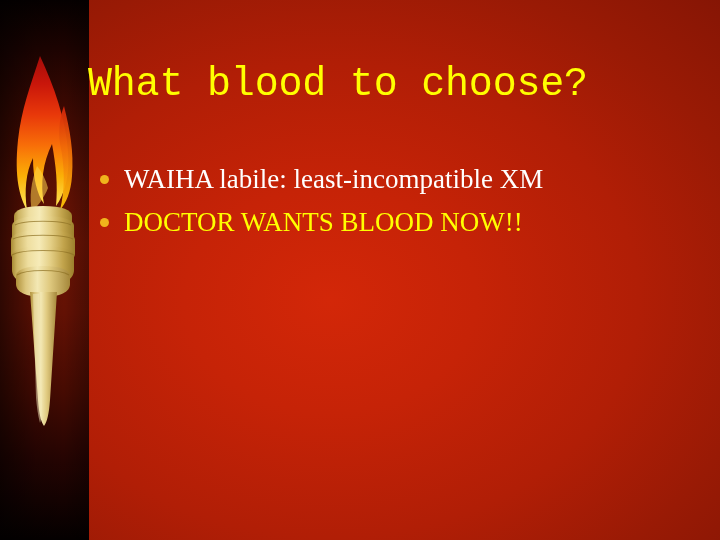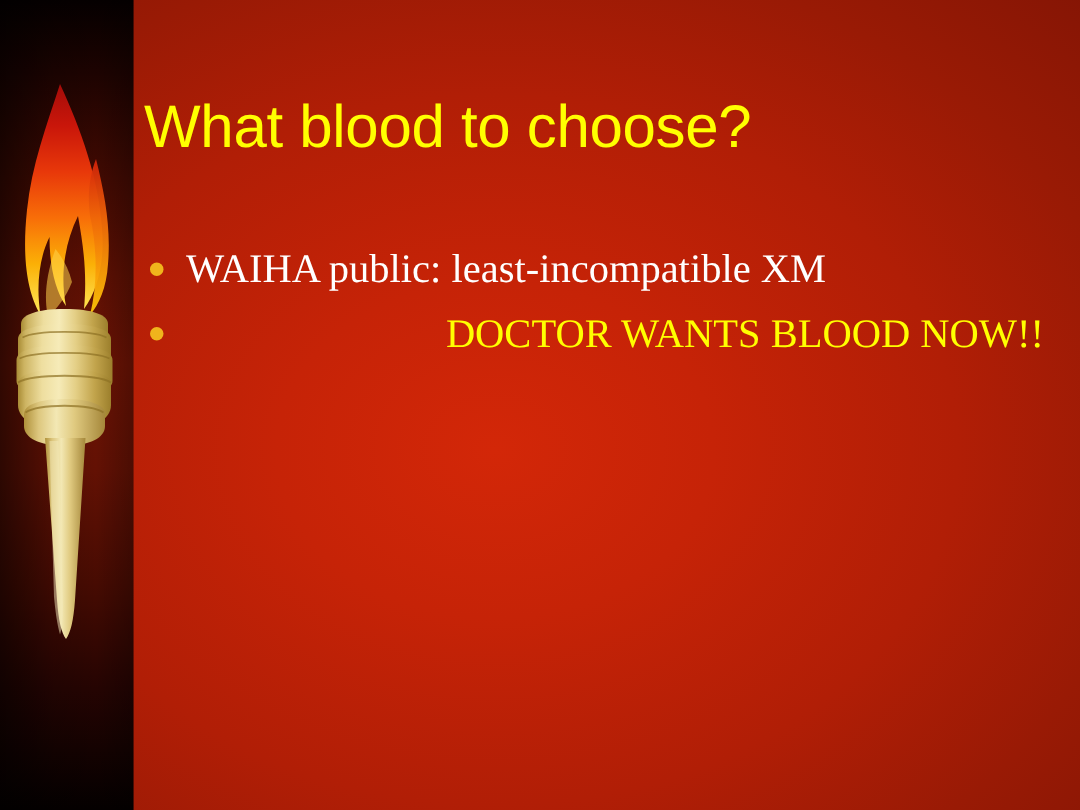--- a/index.html
+++ b/index.html
@@ -63,24 +63,24 @@
     left: 0;
     top: 48px;
     width: 92px;
     height: 390px;
   }
   .torch svg { display: block; }
 
   
   .title {
     position: absolute;
-    left: 96px;
+    left: 88px;
     top: 62px;
     width: 600px;
-    font-family: Liberation Sans, sans-serif;
+    font-family: Liberation Mono, monospace;
     font-size: 40px;
     line-height: 46px;
     color: #ffff00;
     letter-spacing: -0.2px;
     white-space: nowrap;
   }
 
   
   .body {
     position: absolute;
@@ -103,21 +103,21 @@
     left: 4px;
     top: 13px;
     width: 9px;
     height: 9px;
     border-radius: 50%;
     background: #f0b41c;
   }
   .bullet-text {
     display: block;
   }
-  .bullet-row.accent .bullet-text { color: #ffff00; text-align: right; }
+  .bullet-row.accent .bullet-text { color: #ffff00; }
 </style>
 </head>
 <body>
 
 <div class="slide">
 
   <div class="bg-main"></div>
   <div class="bg-leftband"></div>
 
   <div class="torch">
@@ -219,21 +219,21 @@
       <path d="M33 246 L 39 246 L 42 356 C 42 366, 41 372, 40 375 C 38 368, 37 360, 36 350 Z" fill="#f4e9ba" opacity="0.5"></path>
     </svg>
   </div>
 
   <div class="title">What blood to choose?</div>
 
   <div class="body">
 
     <div class="bullet-row">
       <span class="bullet-dot"></span>
-      <span class="bullet-text">WAIHA public:  least-incompatible XM</span>
+      <span class="bullet-text">WAIHA labile:  least-incompatible XM</span>
     </div>
 
 
 
     <div class="bullet-row accent">
       <span class="bullet-dot"></span>
       <span class="bullet-text">DOCTOR WANTS BLOOD NOW!!</span>
     </div>
 
   </div>

